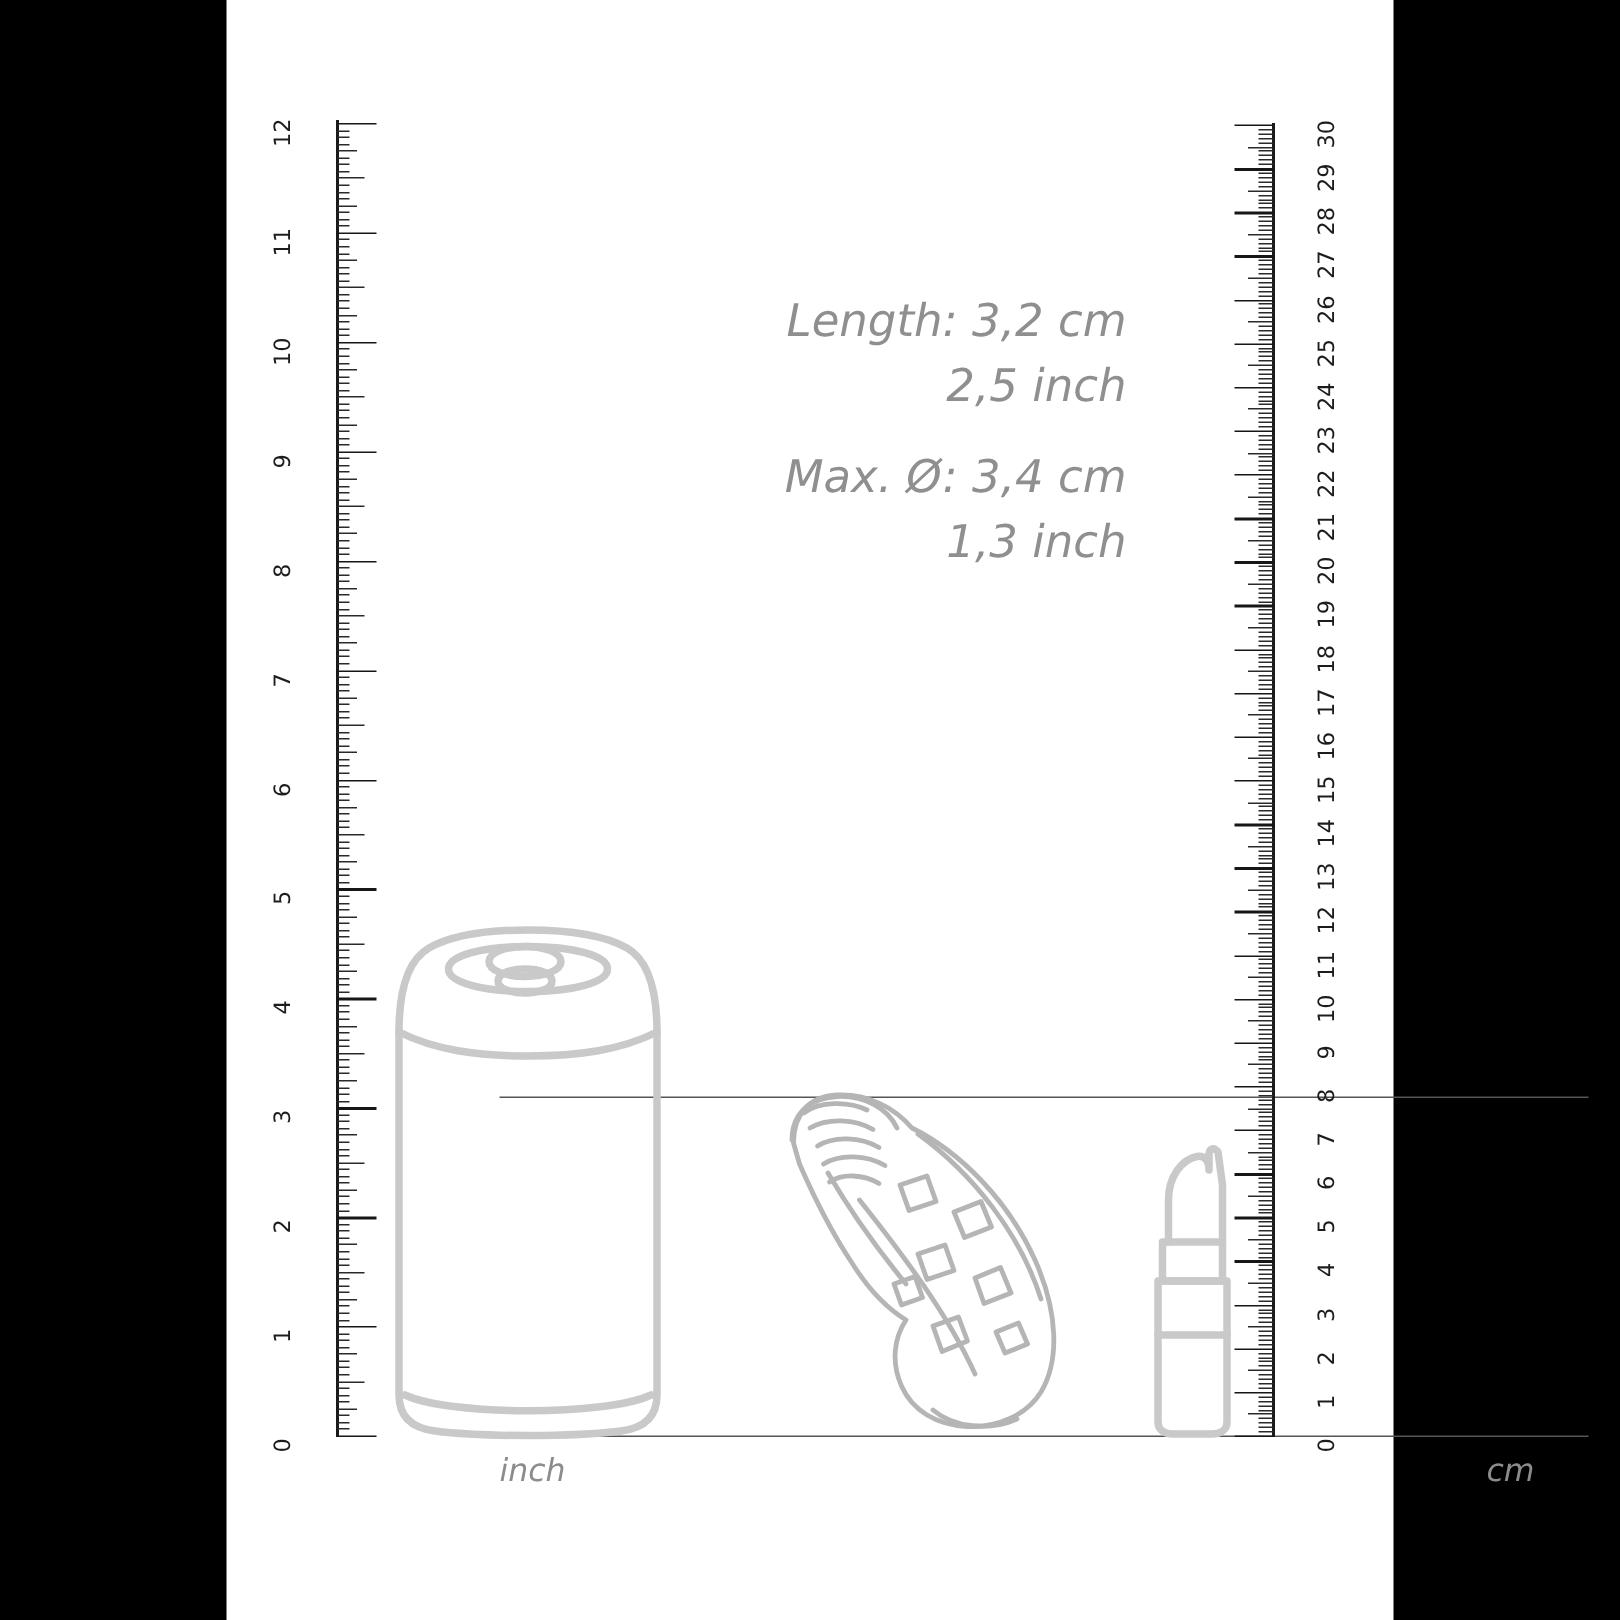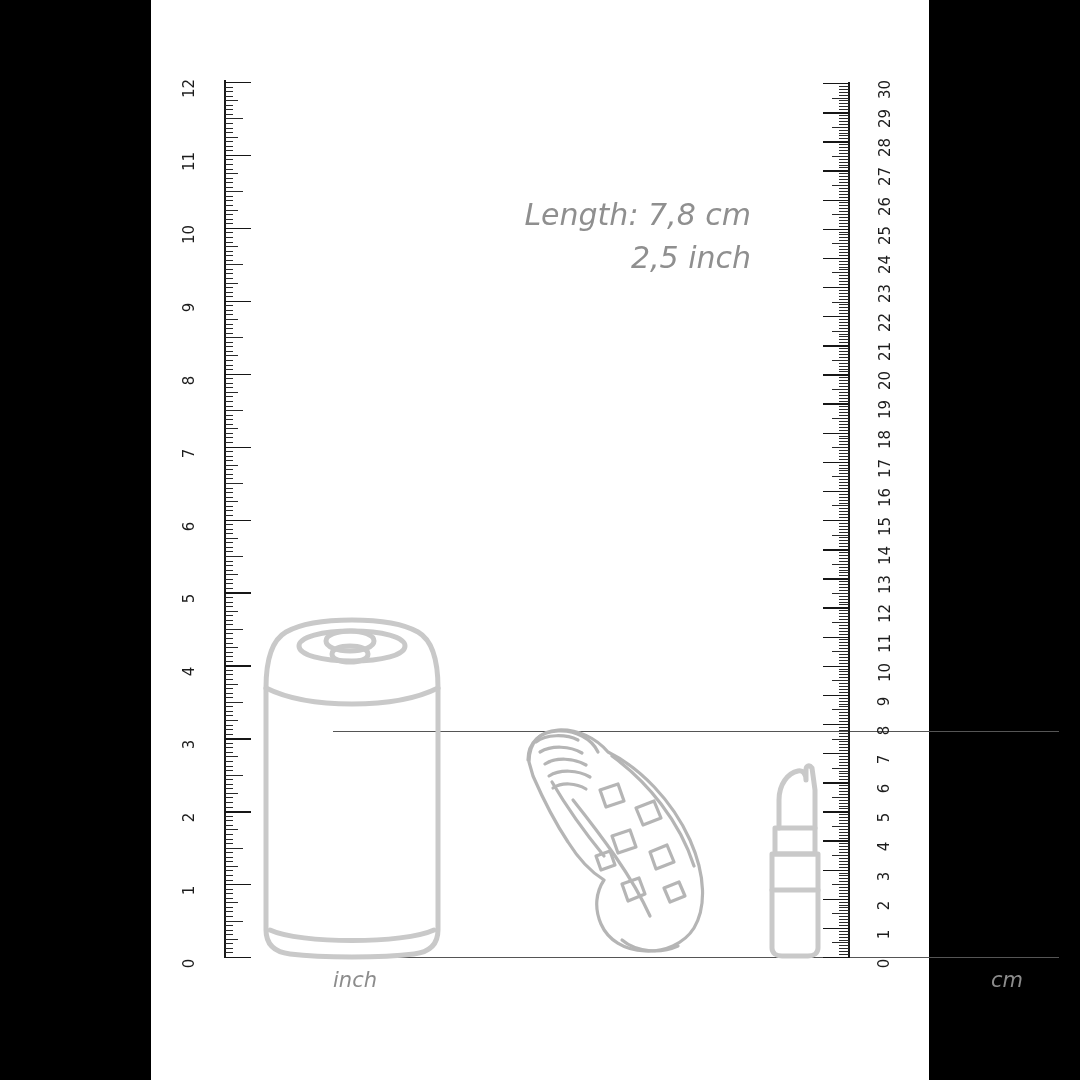--- a/index.html
+++ b/index.html
@@ -138,23 +138,25 @@
 <body>
 
 <div id="stage">
 
   <div id="card">
 
     <div class="guide" id="guide-top"></div>
     <div class="guide" id="guide-bottom"></div>
 
     <div id="specs">
-      <div class="line">Length: 7,8 cm</div>
+      <div class="line">Length: 3,2 cm</div>
       <div class="line">2,5 inch</div>
       <div class="gap"></div>
+      <div class="line">Max. Ø: 3,4 cm</div>
+      <div class="line">1,3 inch</div>
     </div>
 
     <div class="ruler" id="ruler-inch">
       <div class="rail" id="rail-inch"></div>
     <div class="tick major" style="top: 957px;"></div>
         <div class="tick minor" style="top: 952.44px;"></div>
         <div class="tick minor" style="top: 947.89px;"></div>
         <div class="tick minor" style="top: 943.33px;"></div>
         <div class="tick quarter" style="top: 938.77px;"></div>
         <div class="tick minor" style="top: 934.21px;"></div>

